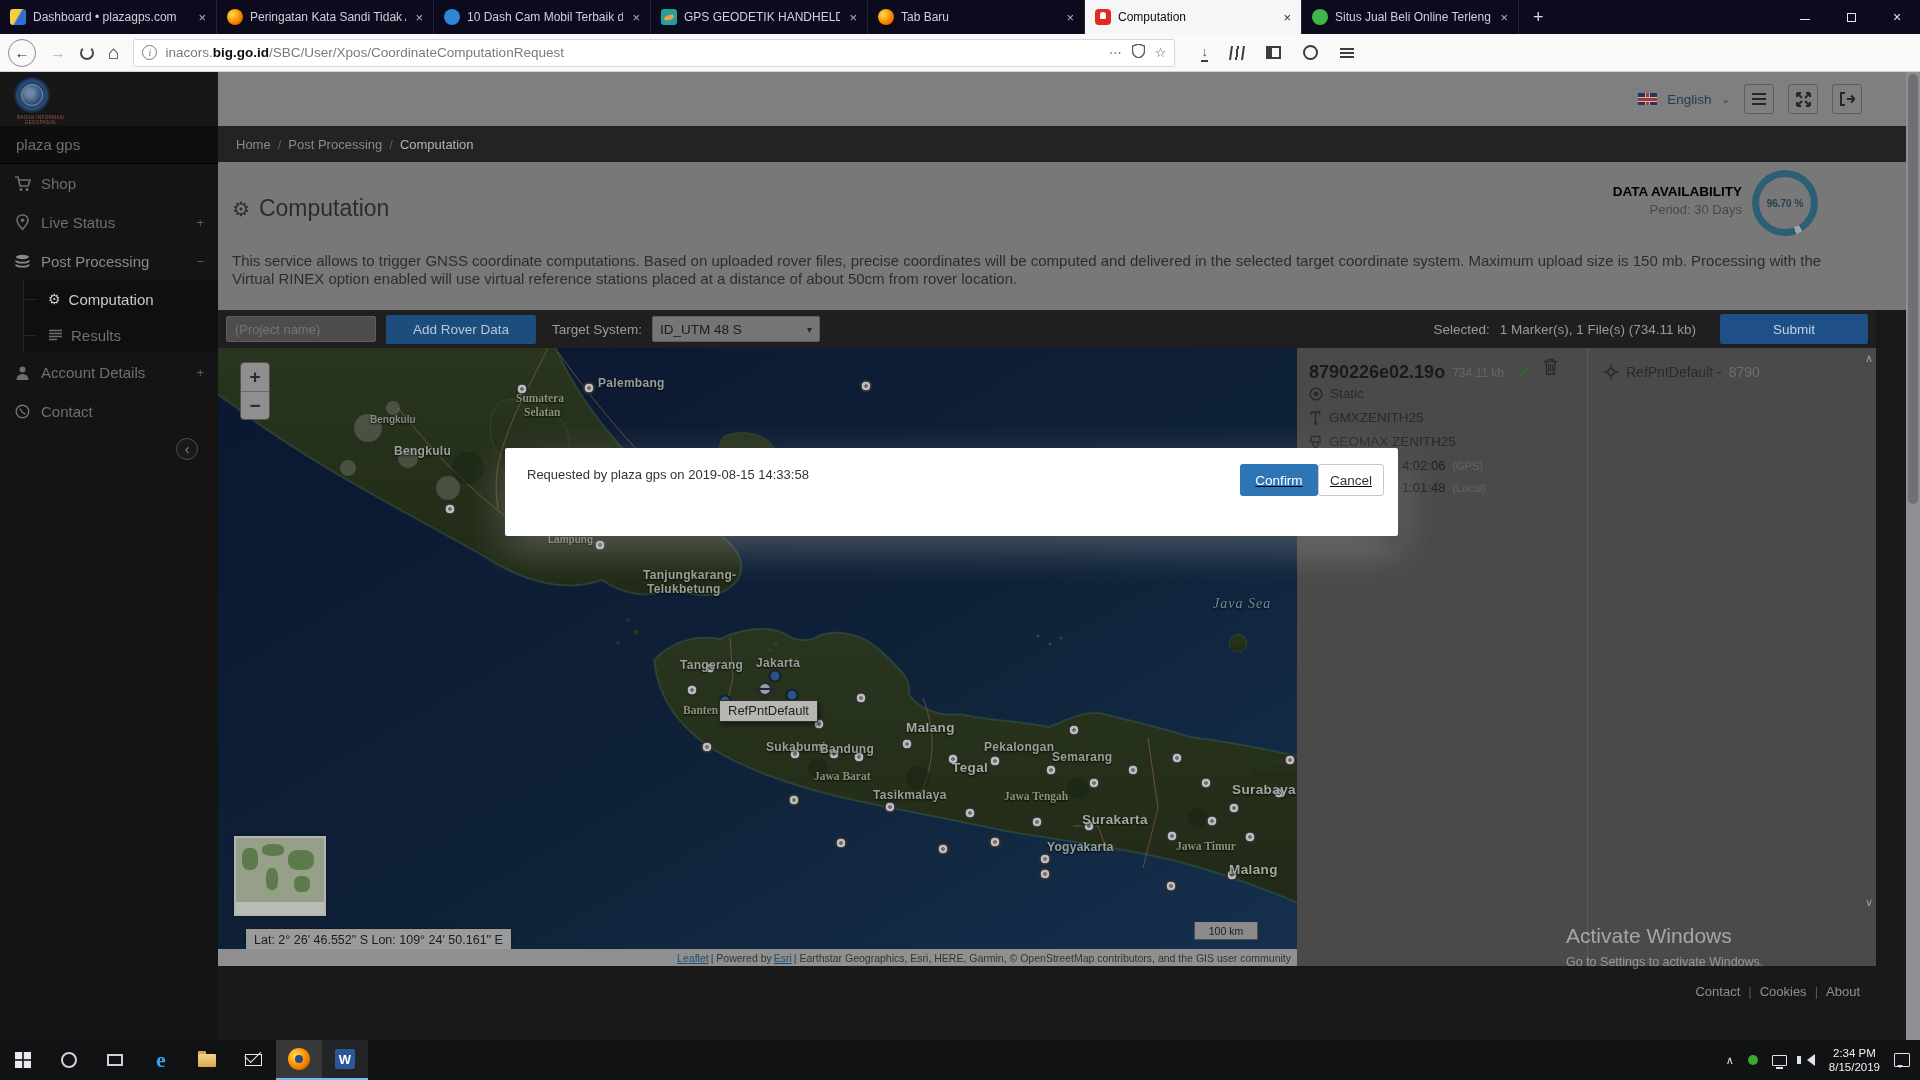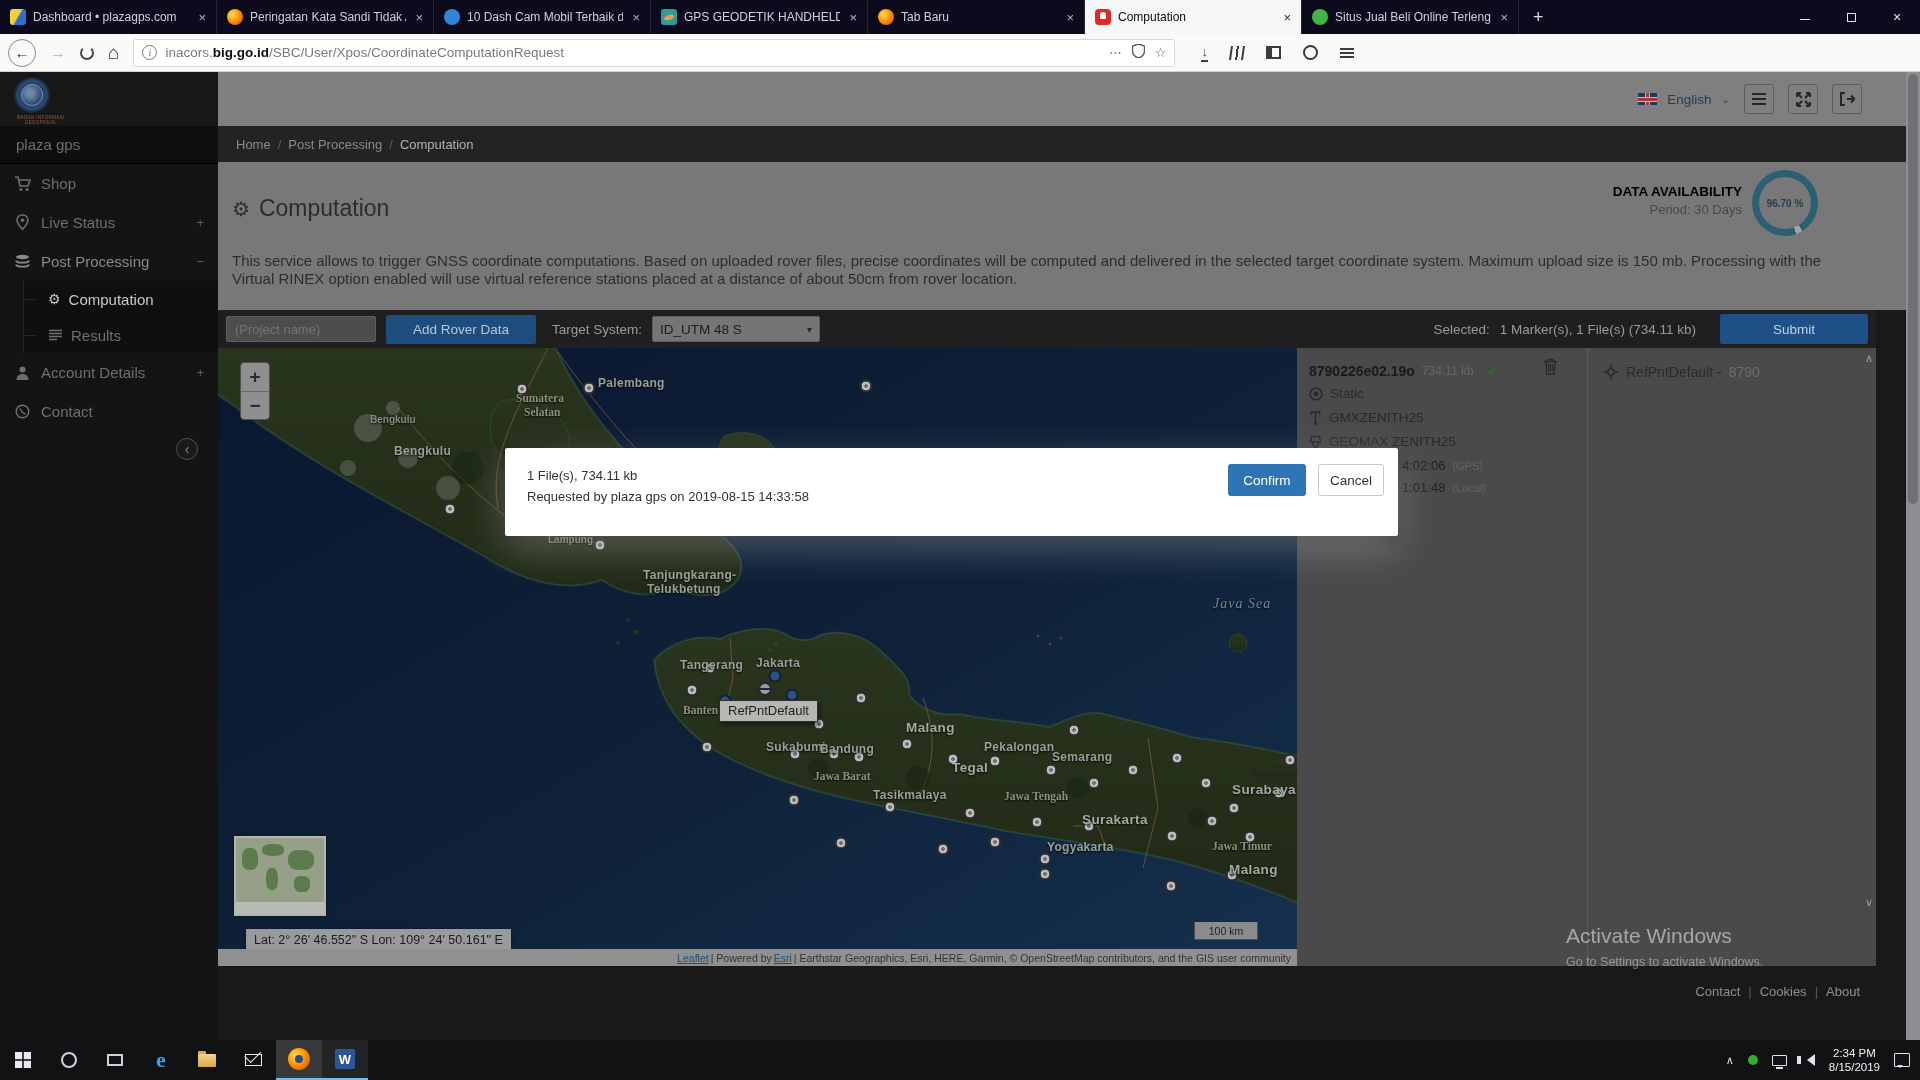--- a/index.html
+++ b/index.html
@@ -124,21 +124,21 @@
   #minimap .ice{position:absolute;left:0;bottom:0;width:100%;height:12px;background:#b8bcb4;}
   #coordbox{position:absolute;left:28px;top:581px;height:22px;background:#9a9a9a;color:#1c1c1c;font-size:12.5px;display:flex;align-items:center;padding:0 8px;box-shadow:0 0 3px rgba(0,0,0,.4);}
   #scalebar{position:absolute;left:976px;top:574px;width:64px;height:18px;background:#8b8b8b;border:1px solid #4f4f4f;border-top:none;font-size:10.5px;color:#222;display:flex;align-items:center;justify-content:center;}
   #attribution{position:absolute;left:0;top:601px;width:1079px;height:17px;background:#909090;font-size:10.5px;color:#333;display:flex;align-items:center;justify-content:flex-end;padding-right:6px;white-space:nowrap;}
   #attribution .lnk{color:#1b4e74;text-decoration:underline;margin:0 2px;}
 
   
   #panel{position:absolute;left:1297px;top:276px;width:579px;height:618px;background:#4a4a4a;}
   #panel .divider{position:absolute;left:290px;top:0;width:1px;height:618px;background:#5c5c5c;}
   .prow{position:absolute;display:flex;align-items:center;gap:7px;}
-  #file-name{font-size:14px;font-weight:bold;color:#1a1a1a;}
+  #file-name{font-size:18px;font-weight:bold;color:#1a1a1a;}
   #file-size{font-size:12px;color:#666;}
   #file-check{color:#2e6b2e;font-size:15px;margin-left:6px;}
   .plabel{font-size:13.5px;color:#2a2a2a;}
   .ptime{font-size:13px;color:#222;}
   .psuffix{font-size:11px;color:#646464;}
   #trash-btn{position:absolute;left:246px;top:10px;}
   #refpnt-name{font-size:14px;color:#2a2a2a;}
   #refpnt-id{font-size:14px;color:#6e6e6e;}
   #pscroll-up,#pscroll-down{position:absolute;left:1862px;width:14px;text-align:center;color:#9e9e9e;font-size:11px;}
   #pscroll-up{top:280px;} #pscroll-down{top:824px;}
@@ -152,21 +152,21 @@
 
   #ff-scrollbar{position:absolute;left:1906px;top:0;width:14px;height:968px;background:#8e8f92;}
   #ff-thumb{position:absolute;left:2px;top:2px;width:10px;height:430px;background:#6f7073;border-radius:5px;}
 
   
   #modal{position:absolute;left:505px;top:376px;width:893px;height:88px;background:#fff;border-radius:2px;z-index:50;
          box-shadow:0 12px 38px rgba(255,255,255,.28),0 4px 16px rgba(0,0,0,.35);padding:13px 14px 0 22px;}
   #modal-title{font-size:17px;color:#555;}
   #modal-line1{font-size:13px;color:#333;margin-top:7px;}
   #modal-line2{font-size:13px;color:#333;margin-top:6px;}
-  #modal-buttons{position:absolute;right:14px;top:16px;display:flex;gap:12px;}
+  #modal-buttons{position:absolute;right:14px;top:16px;display:flex;gap:0;text-decoration:underline;}
   #confirm-btn{width:78px;height:32px;background:#2e75b6;color:#fff;border:none;border-radius:3px;font-size:13.5px;}
   #cancel-btn{width:66px;height:32px;background:#fff;color:#333;border:1px solid #c8c8c8;border-radius:3px;font-size:13.5px;}
 
   
   #taskbar{position:absolute;left:0;top:1040px;width:1920px;height:40px;background:#111214;display:flex;align-items:stretch;z-index:60;}
   .tbtn{width:46px;display:flex;align-items:center;justify-content:center;position:relative;}
   .tbtn.open{background:rgba(255,255,255,.08);border-bottom:2px solid #76b9ed;}
   .tbtn.active{background:rgba(255,255,255,.16);border-bottom:2px solid #76b9ed;}
   .cortana-ic{width:16px;height:16px;border:2px solid #cfd3d8;border-radius:50%;}
   .taskview-ic{width:16px;height:12px;border:2px solid #cfd3d8;position:relative;}
@@ -532,21 +532,21 @@
           <span class="mlabel city" style="left: 602px; top: 394px;">Bandung</span>
           <span class="mlabel prov" style="left: 596px; top: 422px;">Jawa Barat</span>
           <span class="mlabel citylg" style="left: 688px; top: 372px;">Malang</span>
           <span class="mlabel citylg" style="left: 734px; top: 412px;">Tegal</span>
           <span class="mlabel city" style="left: 766px; top: 392px;">Pekalongan</span>
           <span class="mlabel city" style="left: 834px; top: 402px;">Semarang</span>
           <span class="mlabel prov" style="left: 786px; top: 442px;">Jawa Tengah</span>
           <span class="mlabel city" style="left: 655px; top: 440px;">Tasikmalaya</span>
           <span class="mlabel citylg" style="left: 864px; top: 464px;">Surakarta</span>
           <span class="mlabel city" style="left: 829px; top: 492px;">Yogyakarta</span>
-          <span class="mlabel prov" style="left: 958px; top: 492px; margin-left: 36px;">Jawa Timur</span>
+          <span class="mlabel prov" style="left: 958px; top: 492px;">Jawa Timur</span>
           <span class="mlabel citylg" style="left: 1014px; top: 434px;">Surabaya</span>
           <span class="mlabel citylg" style="left: 1011px; top: 514px;">Malang</span>
         </div>
 
       <div id="map-tooltip">RefPntDefault</div>
 
       <div id="zoomctl">
         <div class="zbtn">+</div>
         <div class="zbtn">−</div>
       </div>
@@ -642,21 +642,20 @@
     <div id="watermark">
       <div id="wm1">Activate Windows</div>
       <div id="wm2">Go to Settings to activate Windows.</div>
     </div>
 
     <div id="ff-scrollbar">
         <div id="ff-thumb"></div>
       </div>
 
     <div id="modal">
-      <div id="modal-line1">1 File(s), 734.11 kb</div>
       <div id="modal-line2">Requested by plaza gps on 2019-08-15 14:33:58</div>
       <div id="modal-buttons">
         <button id="confirm-btn">Confirm</button>
         <button id="cancel-btn">Cancel</button>
       </div>
     </div>
   </div>
 
   <div id="taskbar">
     <div class="tbtn">

